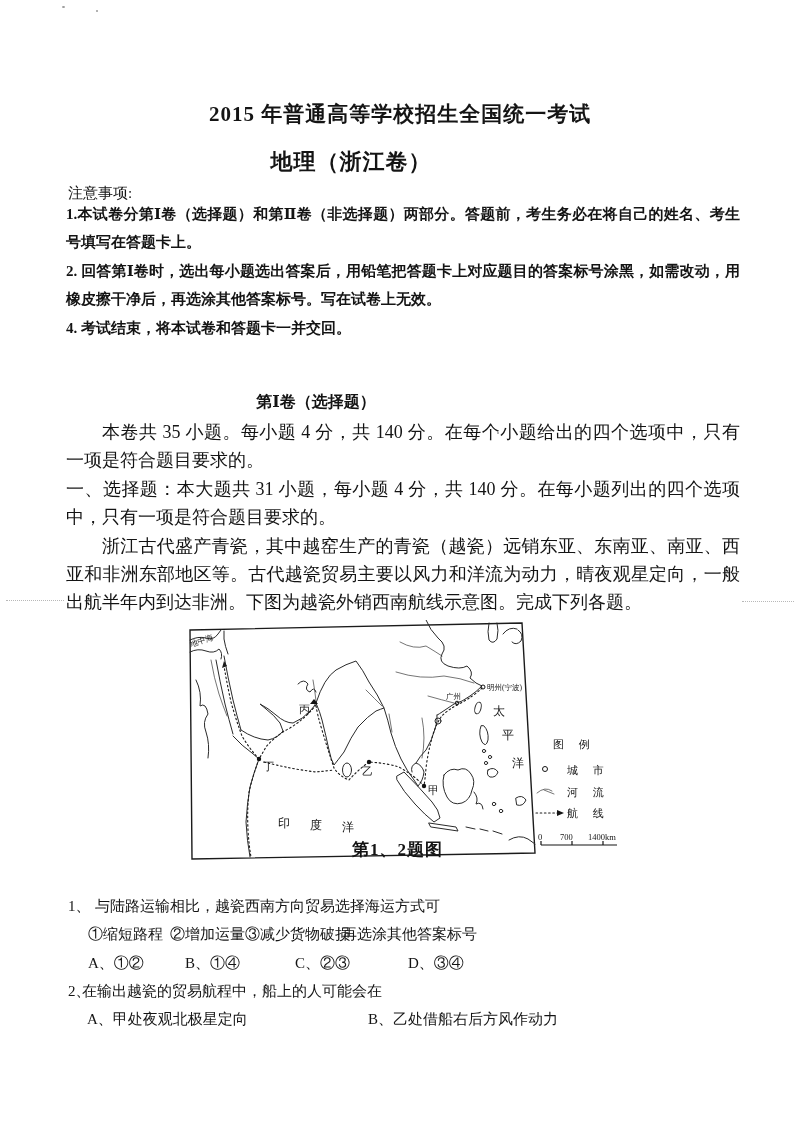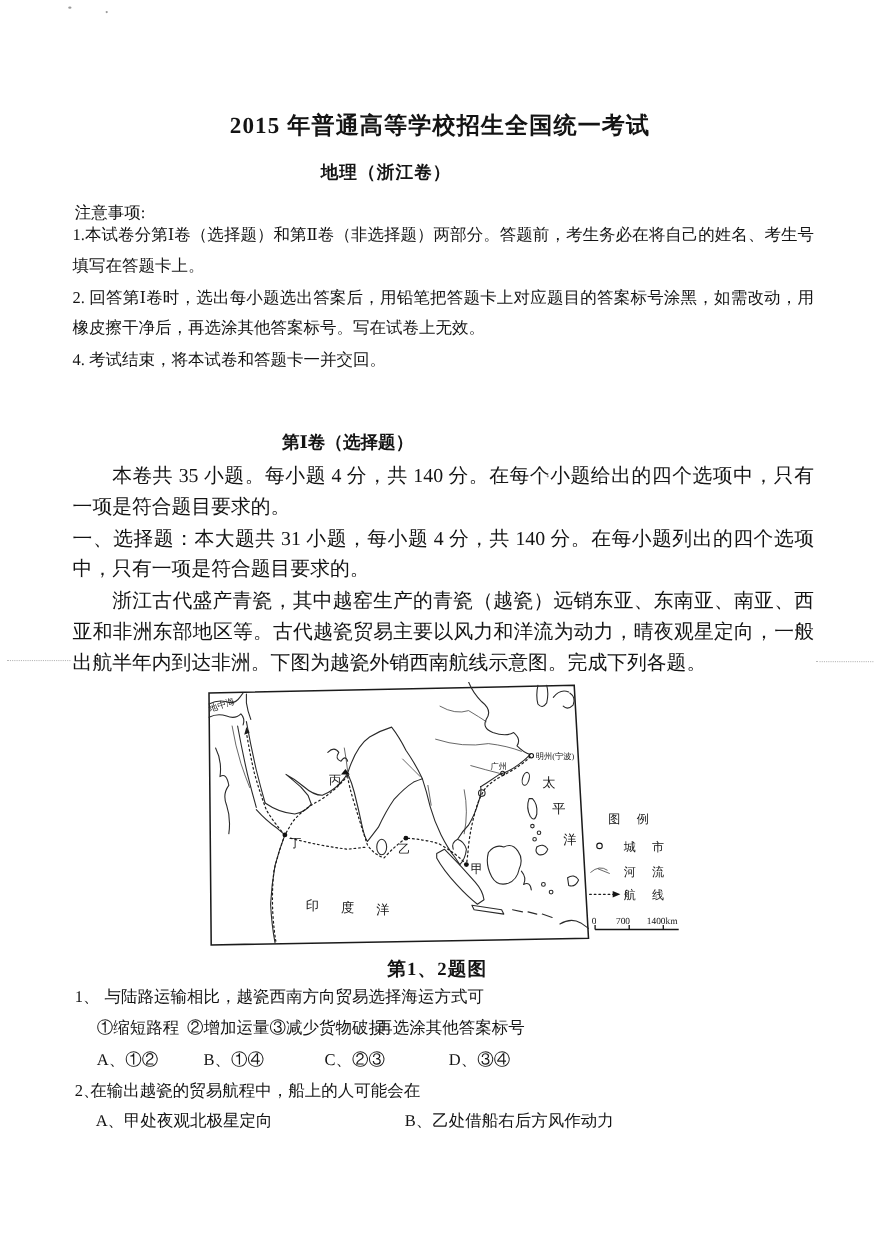--- a/index.html
+++ b/index.html
@@ -8,34 +8,34 @@
     font-family:"Liberation Serif","DejaVu Serif",serif;
     color:#141414;overflow:hidden;
   }
   .abs{position:absolute;}
   .doc-title{
     top:100px;left:0;width:800px;text-align:center;
     font-size:21px;font-weight:bold;letter-spacing:1px;
   }
   .doc-subtitle{
     top:147px;left:0;width:702px;text-align:center;
-    font-size:16px;font-weight:bold;letter-spacing:1px;
+    font-size:22px;font-weight:bold;letter-spacing:1px;
   }
   .notice-head{top:184px;left:68px;font-size:15px;}
   .notices{top:200px;left:66px;width:674px;font-size:15px;line-height:28.4px;}
-  .notices p{margin:0;text-align:justify;}
+  .notices p{margin:0;text-align:justify;font-weight:bold;}
   .section-head{
     top:392px;left:0;width:632px;text-align:center;
     font-size:16px;font-weight:bold;
   }
   .bodytext{top:418px;left:66px;width:674px;font-size:18px;line-height:28.4px;}
   .bodytext p{margin:0;text-align:justify;}
   .indent{text-indent:2em;}
   .fig-caption{
-    top:869px;left:352px;font-size:17px;font-weight:bold;letter-spacing:1px;
+    top:838px;left:352px;font-size:17px;font-weight:bold;letter-spacing:1px;
   }
   .qline{left:0;width:800px;height:24px;font-size:15px;}
   .qline span{position:absolute;white-space:nowrap;}
   .map-svg{left:186px;top:620px;}
   .map-svg text{font-family:"Liberation Serif","DejaVu Serif",serif;fill:#151515;}
   .coast{fill:none;stroke:#2a2a2a;stroke-width:1;stroke-linejoin:round;stroke-linecap:round;}
   .thin{fill:none;stroke:#3a3a3a;stroke-width:0.7;stroke-linecap:round;}
   .route{fill:none;stroke:#1c1c1c;stroke-width:1.1;stroke-dasharray:1.6,2.6;stroke-linecap:round;}
   .frame{fill:none;stroke:#1b1b1b;stroke-width:1.4;}
   .speck{position:absolute;background:#9a9a9a;border-radius:50%;}

